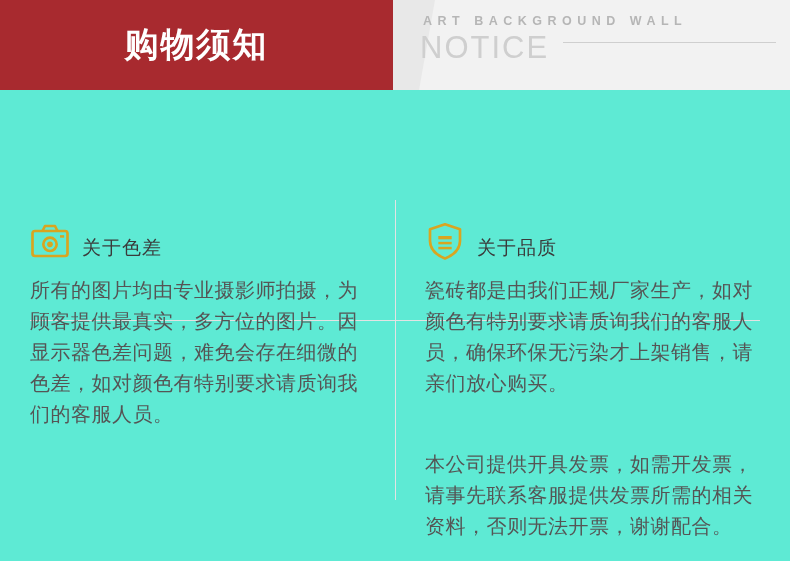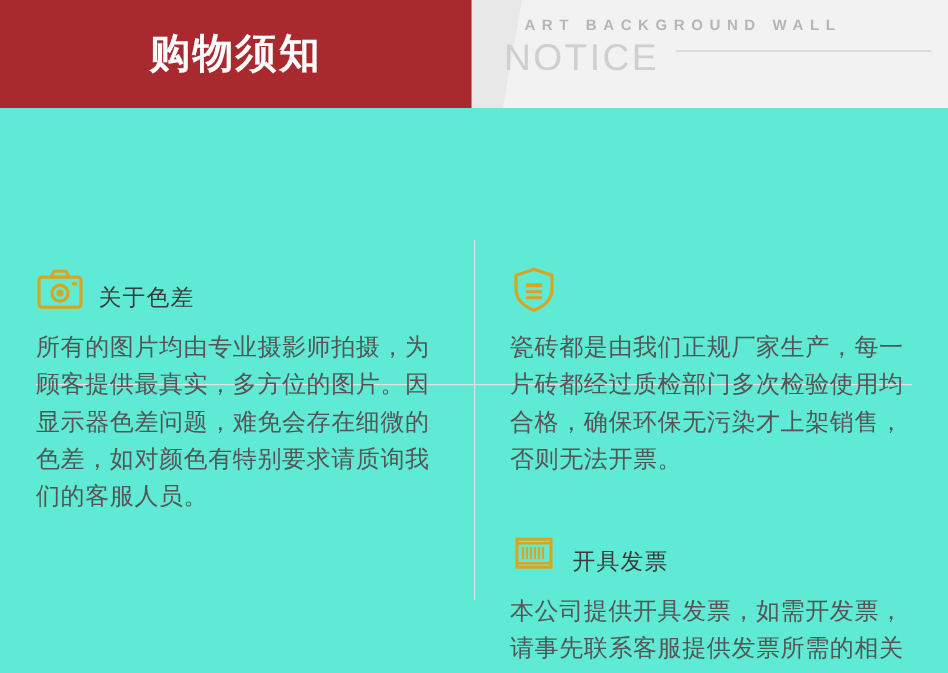--- a/index.html
+++ b/index.html
@@ -60,21 +60,21 @@
     left: 420px;
     top: 14px;
     width: 370px;
     height: 70px;
   }
   .header-sub-en {
     font-size: 12.5px;
     letter-spacing: 5.5px;
     color: #b6b6b6;
     font-weight: bold;
-    margin-left: 17px;
+    margin-left: 3px;
   }
   .header-notice-row {
     display: flex;
     align-items: flex-start;
     margin-top: 2px;
   }
   .header-notice {
     font-size: 31px;
     color: #cfcfcf;
     letter-spacing: 2px;
@@ -185,31 +185,23 @@
     </div>
 
     <div class="cell cell-tr">
       <div class="cell-head">
         <svg class="cell-icon" viewBox="0 0 48 48">
           <path d="M24 4 L42 10 V24 C42 34 34 41 24 45 C14 41 6 34 6 24 V10 Z" fill="none" stroke="#d9a520" stroke-width="3.2" stroke-linejoin="round"></path>
           <rect x="16" y="18" width="16" height="4" fill="#d9a520"></rect>
           <rect x="16" y="25" width="16" height="3" fill="#d9a520"></rect>
           <rect x="16" y="31" width="16" height="3" fill="#d9a520"></rect>
         </svg>
+        <div class="cell-title">关于品质</div>
       </div>
-      <div class="cell-body">瓷砖都是由我们正规厂家生产，每一片砖都经过质检部门多次检验使用均合格，确保环保无污染才上架销售，否则无法开票。</div>
+      <div class="cell-body">瓷砖都是由我们正规厂家生产，如对颜色有特别要求请质询我们的客服人员，确保环保无污染才上架销售，请亲们放心购买。</div>
     </div>
 
 
     <div class="cell cell-br">
-      <div class="cell-head">
-        <svg class="cell-icon" viewBox="0 0 48 48">
-          <rect x="7" y="10" width="34" height="28" fill="none" stroke="#d9a520" stroke-width="3"></rect>
-          <path d="M7 14 H41" stroke="#d9a520" stroke-width="2.4"></path>
-          <path d="M7 34 H41" stroke="#d9a520" stroke-width="2.4"></path>
-          <path d="M13 18 V30 M17 18 V30 M21 18 V30 M25 18 V30 M29 18 V30 M33 18 V30" stroke="#d9a520" stroke-width="2.2"></path>
-        </svg>
-        <div class="cell-title">开具发票</div>
-      </div>
       <div class="cell-body">本公司提供开具发票，如需开发票，请事先联系客服提供发票所需的相关资料，否则无法开票，谢谢配合。</div>
     </div>
   </div>
 </div>
 
 </body></html>

